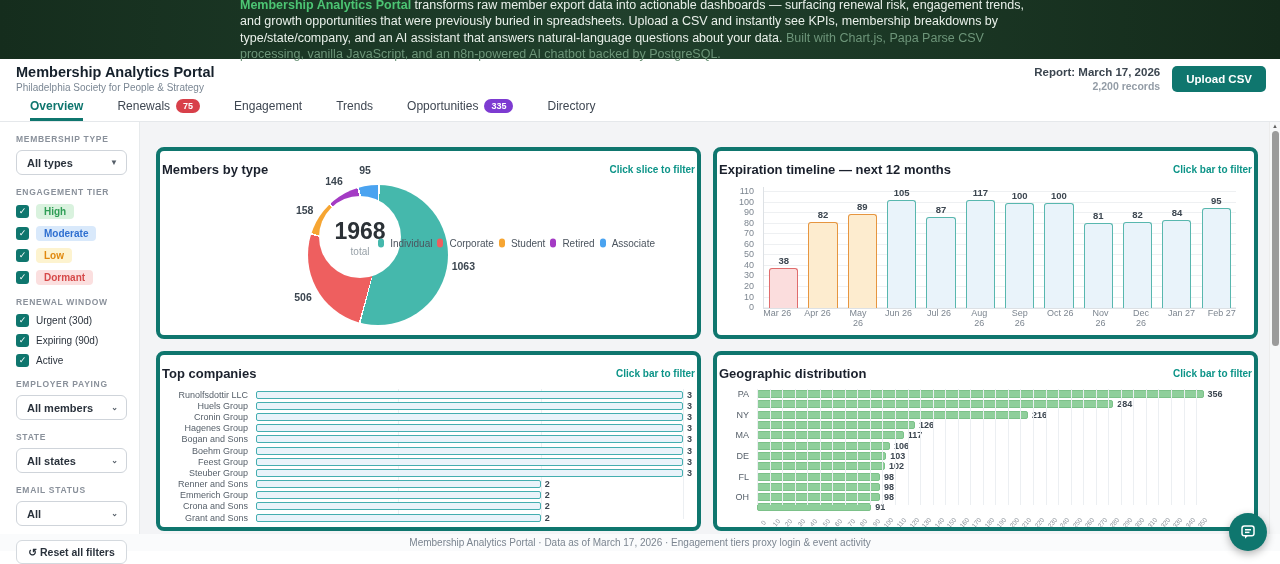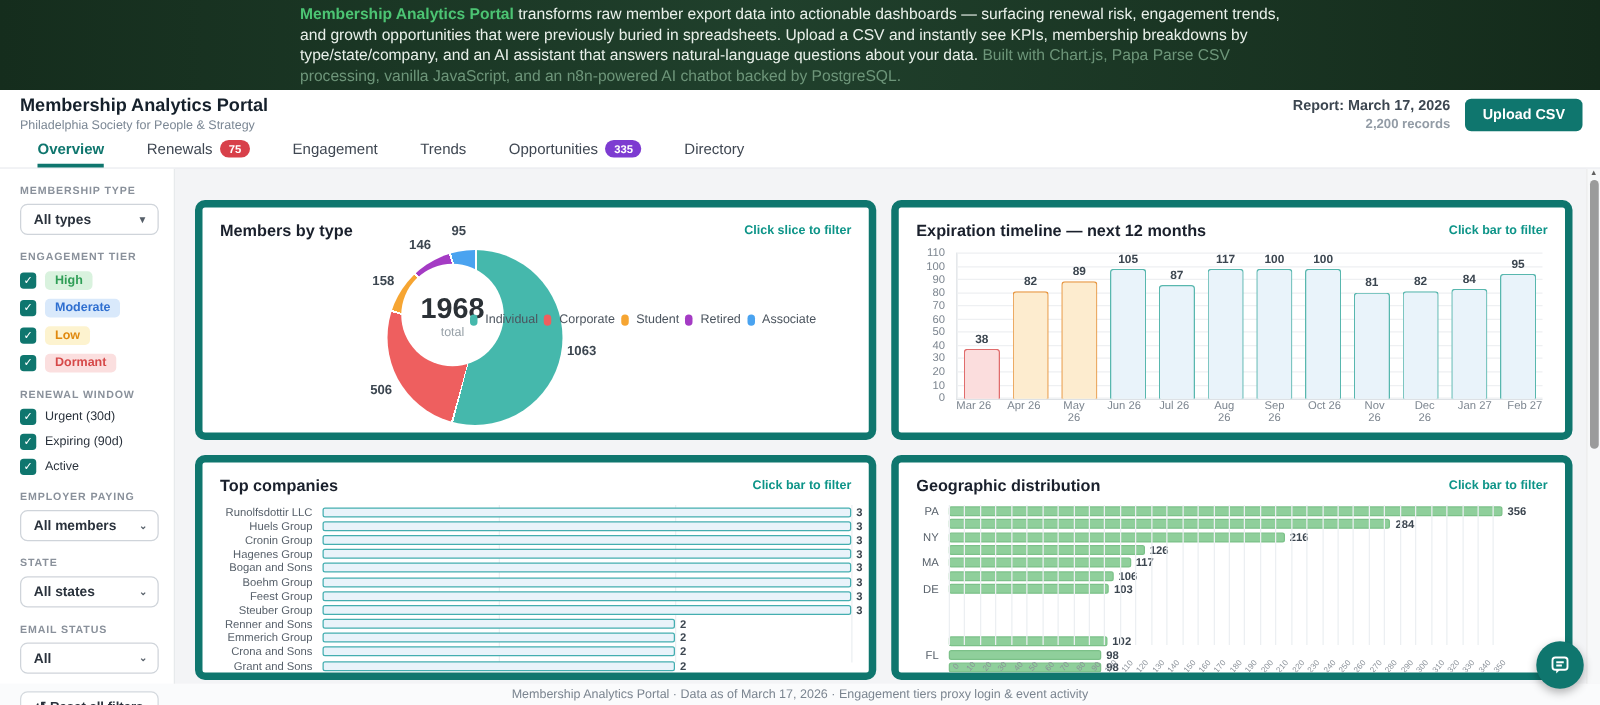--- a/index.html
+++ b/index.html
@@ -1,19 +1,19 @@
 <!DOCTYPE html>
 <html><head>
 <meta charset="utf-8">
 <style>
   * { margin:0; padding:0; box-sizing:border-box; }
   html,body { width:1280px; height:564px; overflow:hidden; font-family:"Liberation Sans", sans-serif; background:#fff; }
 
   
-  .banner { height:72px; background:linear-gradient(90deg,#152d1d 0%,#20402c 48%,#142b1b 100%); display:flex; align-items:center; }
+  .banner { height:59px; background:linear-gradient(90deg,#152d1d 0%,#20402c 48%,#142b1b 100%); display:flex; align-items:center; }
   .banner-inner { width:800px; margin:0 auto; font-size:12.5px; line-height:16.5px; color:#e9f0ea; }
   .banner-highlight { color:#4cc473; font-weight:bold; }
   .banner-muted { color:#6d9579; }
 
   
   .app-header { height:37px; background:#fff; display:flex; align-items:center; justify-content:space-between; padding:2px 14px 0 16px; }
   .app-title { font-size:14.5px; font-weight:bold; color:#15202b; }
   .app-subtitle { font-size:10px; color:#7b8794; margin-top:2px; }
   .header-right { display:flex; align-items:center; gap:12px; }
   .report-meta { text-align:right;font-weight:bold; }
@@ -35,21 +35,21 @@
   .side-select { background:#fff; border:1px solid #cfd4da; border-radius:6px; height:25px; display:flex; align-items:center; justify-content:space-between; padding:0 8px 0 10px; font-size:11px; font-weight:bold; color:#2a323c; cursor:pointer; }
   .side-select .arrow { font-size:8px; color:#555e68; }
   .check-row { display:flex; align-items:center; gap:7px; margin:7px 0; cursor:pointer; }
   .checkbox { width:13px; height:13px; background:#0f766e; border-radius:3px; color:#fff; font-size:9px; line-height:13px; text-align:center; flex:none; }
   .pill { font-size:10px; font-weight:bold; border-radius:4px; padding:2px 8px; }
   .plain-check-label { font-size:10px; color:#2a323c; }
   .reset-btn { margin-top:14px; width:100%; background:#fff; border:1px solid #d4d9de; border-radius:6px; height:24px; font-size:10.5px; font-weight:bold; color:#2a323c; cursor:pointer; font-family:"Liberation Sans", sans-serif; }
 
   
   .main-area { flex:1; padding:25px 22px 0 16px; display:grid; grid-template-columns:1fr 1fr; grid-template-rows:192px 180px; gap:12px; overflow:hidden; }
-  .card { background:#fff; border:6px solid #0f766e; border-radius:8px; padding:11px 14px; position:relative; overflow:hidden; }
+  .card { background:#fff; border:4px solid #0f766e; border-radius:8px; padding:11px 2px; position:relative; overflow:hidden; }
   .card-head { display:flex; justify-content:space-between; align-items:center; }
   .card-title { font-size:13px; font-weight:bold; color:#1a202c; }
   .card-action { font-size:10px; font-weight:bold; color:#0d9488; }
 
   
   .donut-wrap { position:absolute; left:130px; top:16px; width:176px; height:176px; }
   .donut { position:absolute; left:18px; top:18px; width:140px; height:140px; border-radius:50%; }
   .donut-hole { position:absolute; left:29px; top:29px; width:82px; height:82px; border-radius:50%; background:#fff; display:flex; flex-direction:column; align-items:center; justify-content:center; }
   .donut-total { font-size:23px; font-weight:bold; color:#2b3136; }
   .donut-total-label { font-size:10px; color:#98a1a8; margin-top:1px; }
@@ -491,21 +491,21 @@
               <span class="hval">106</span>
             </div>
           </div>
           <div class="hrow" style="grid-template-columns: 26px 1fr; height: 10.3px;">
             <span class="hrow-label">DE</span>
             <div class="htrack">
               <div class="hbar" style="width: 26.7532%; background: rgb(143, 207, 155); border-color: rgb(124, 193, 137);"></div>
               <span class="hval">103</span>
             </div>
           </div>
-          <div class="hrow" style="grid-template-columns: 26px 1fr; height: 10.3px; margin-top: 32px;">
+          <div class="hrow" style="grid-template-columns: 26px 1fr; height: 10.3px;">
             <span class="hrow-label"></span>
             <div class="htrack">
               <div class="hbar" style="width: 26.4935%; background: rgb(143, 207, 155); border-color: rgb(124, 193, 137);"></div>
               <span class="hval">102</span>
             </div>
           </div>
           <div class="hrow" style="grid-template-columns: 26px 1fr; height: 10.3px;">
             <span class="hrow-label">FL</span>
             <div class="htrack">
               <div class="hbar" style="width: 25.4545%; background: rgb(143, 207, 155); border-color: rgb(124, 193, 137);"></div>

